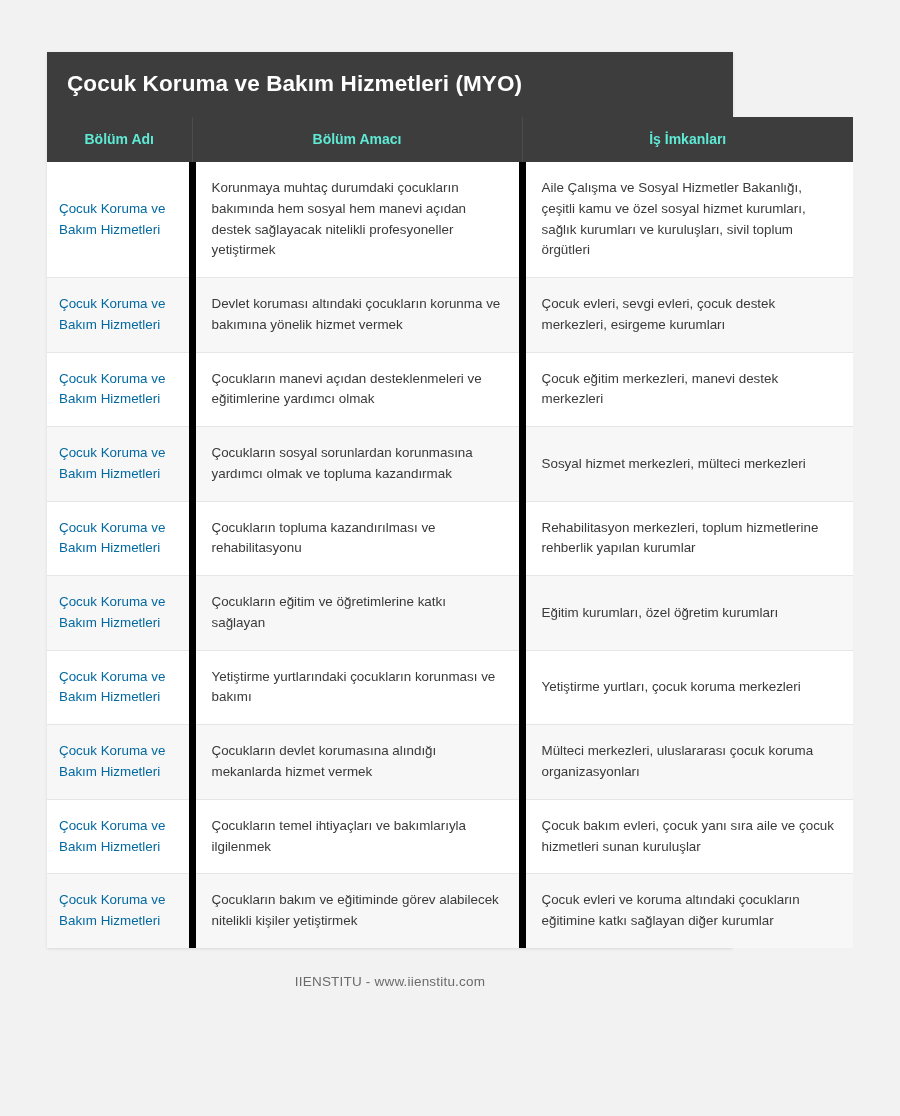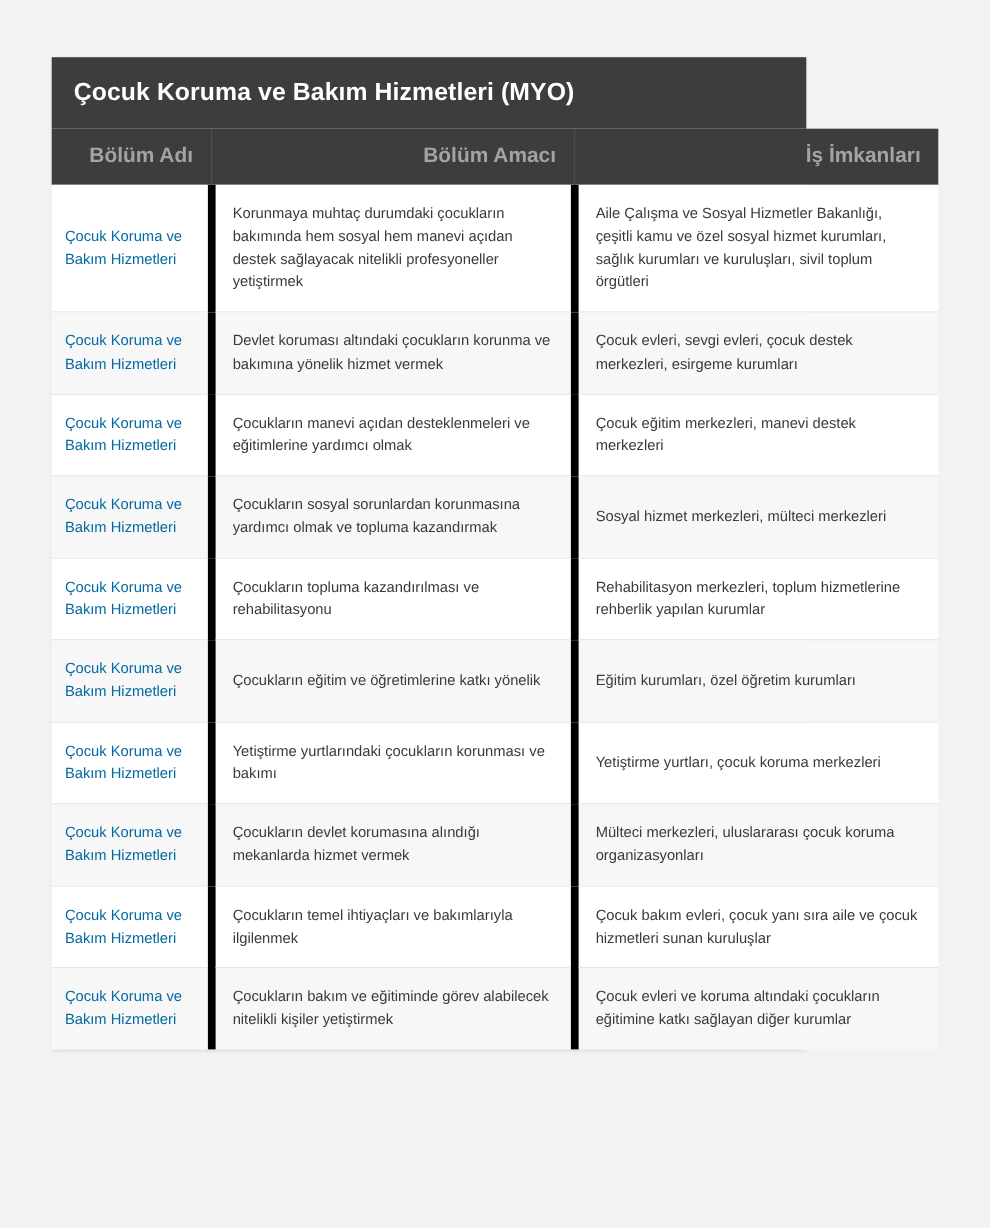--- a/index.html
+++ b/index.html
@@ -35,24 +35,24 @@
     letter-spacing: 0.1px;
     line-height: 1.2;
   }
   table {
     width: 100%;
     border-collapse: collapse;
     table-layout: fixed;
   }
   thead th {
     background: #3d3d3d;
-    color: #a3a3a3;
-    font-size: 19px;
+    color: #5eead4;
+    font-size: 14px;
     font-weight: bold;
-    text-align: right;
+    text-align: center;
     padding: 14px 16px 15px 16px;
     vertical-align: middle;
     border-right: 1px solid #4c4c4c;
   }
   thead th:last-child { border-right: none; }
   col.c1 { width: 145px; }
   col.c2 { width: 330px; }
   col.c3 { width: 331px; }
 
   tbody td {
@@ -128,21 +128,21 @@
             <td>Çocukların sosyal sorunlardan korunmasına yardımcı olmak ve topluma kazandırmak</td>
             <td>Sosyal hizmet merkezleri, mülteci merkezleri</td>
           </tr>
           <tr>
             <td class="col-name">Çocuk Koruma ve Bakım Hizmetleri</td>
             <td>Çocukların topluma kazandırılması ve rehabilitasyonu</td>
             <td>Rehabilitasyon merkezleri, toplum hizmetlerine rehberlik yapılan kurumlar</td>
           </tr>
           <tr>
             <td class="col-name">Çocuk Koruma ve Bakım Hizmetleri</td>
-            <td>Çocukların eğitim ve öğretimlerine katkı yönelik</td>
+            <td>Çocukların eğitim ve öğretimlerine katkı sağlayan</td>
             <td>Eğitim kurumları, özel öğretim kurumları</td>
           </tr>
           <tr>
             <td class="col-name">Çocuk Koruma ve Bakım Hizmetleri</td>
             <td>Yetiştirme yurtlarındaki çocukların korunması ve bakımı</td>
             <td>Yetiştirme yurtları, çocuk koruma merkezleri</td>
           </tr>
           <tr>
             <td class="col-name">Çocuk Koruma ve Bakım Hizmetleri</td>
             <td>Çocukların devlet korumasına alındığı mekanlarda hizmet vermek</td>
@@ -156,13 +156,14 @@
           <tr>
             <td class="col-name">Çocuk Koruma ve Bakım Hizmetleri</td>
             <td>Çocukların bakım ve eğitiminde görev alabilecek nitelikli kişiler yetiştirmek</td>
             <td>Çocuk evleri ve koruma altındaki çocukların eğitimine katkı sağlayan diğer kurumlar</td>
           </tr>
         </tbody>
     </table>
 
   </div>
 
+  <div class="footer">IIENSTITU - www.iienstitu.com</div>
 </div>
 
 </body></html>

